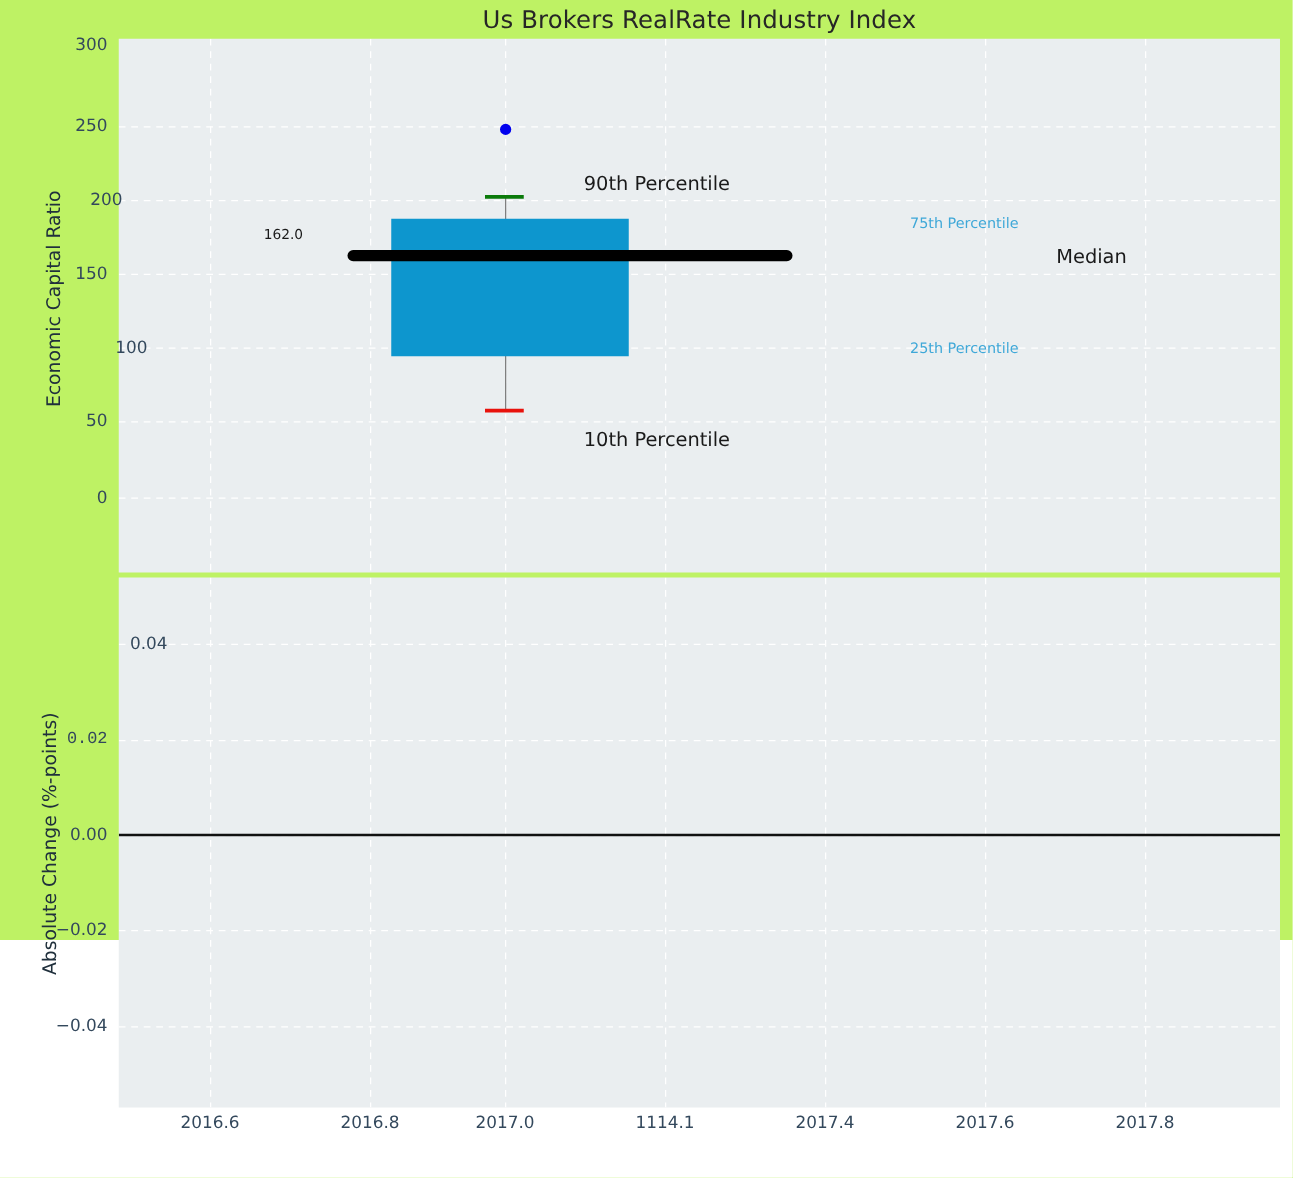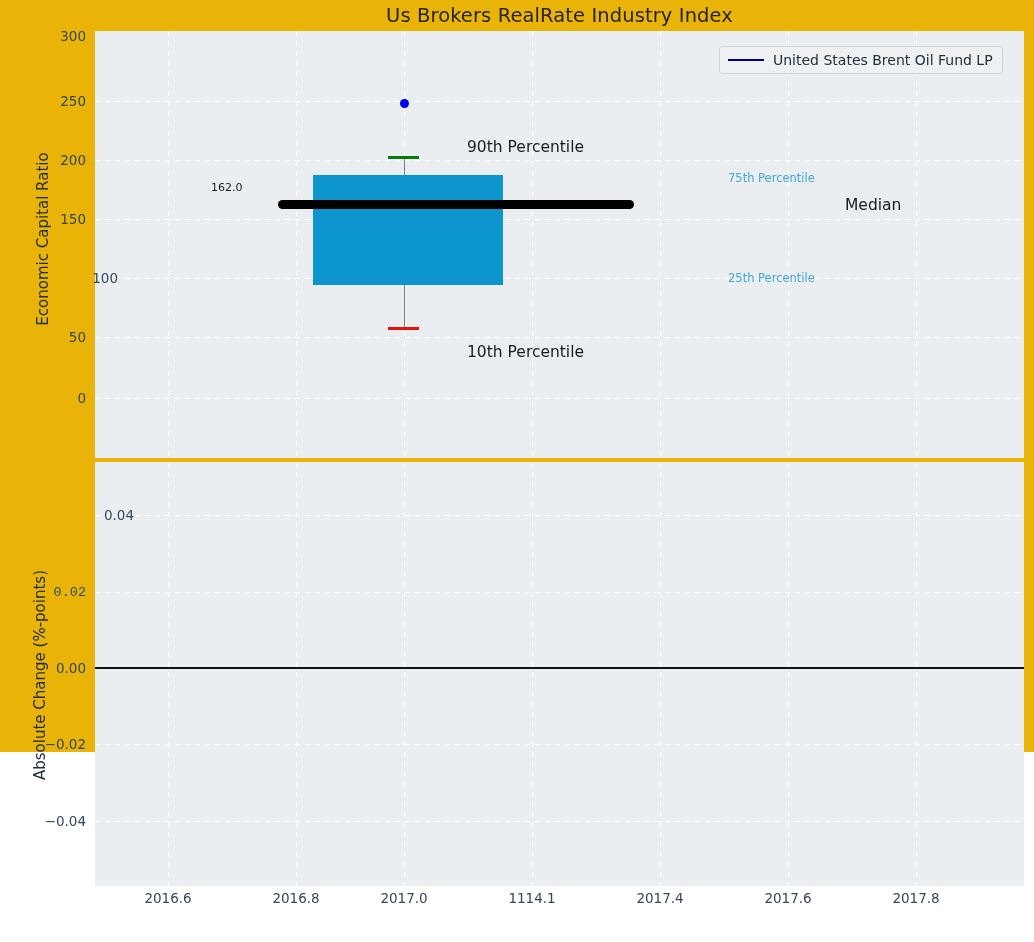--- a/index.html
+++ b/index.html
@@ -14,21 +14,21 @@
     font-family: "DejaVu Sans", sans-serif;
     overflow: hidden;
   }
 
   
   #figure {
     position: absolute;
     left: 0; top: 0;
     width: 1034px;
     height: 752px;
-    background: #eab308;
+    background: #bef264;
   }
 
   
   #chart-title {
     position: absolute;
     left: 95px;
     top: 4px;
     width: 929px;
     text-align: center;
     font-size: 19.5px;
@@ -247,24 +247,20 @@
     <div id="median-bar" style="left:183px; top:169px; width:356px;"></div>
     <div id="company-dot" style="left:304.5px; top:68px;"></div>
 
     <div class="annot annot-dark" style="left:372px; top:107px;">90th Percentile</div>
     <div class="annot annot-dark" style="left:372px; top:312px;">10th Percentile</div>
     <div class="annot annot-dark" style="left:750px; top:165px;">Median</div>
     <div class="annot annot-blue" style="left:633px; top:140px;">75th Percentile</div>
     <div class="annot annot-blue" style="left:633px; top:240px;">25th Percentile</div>
     <div class="annot annot-value" style="left:116px; top:150px;">162.0</div>
 
-    <div id="legend" style="left:624px; top:15px;">
-      <span id="legend-line"></span>
-      <span id="legend-label">United States Brent Oil Fund LP</span>
-    </div>
   </div>
 
   <div id="panel-bottom" class="panel">
     <div class="grid-h" style="top:53px"></div>
     <div class="grid-h" style="top:130px"></div>
     <div class="grid-h" style="top:206px"></div>
     <div class="grid-h" style="top:282px"></div>
     <div class="grid-h" style="top:359px"></div>
 
     <div class="grid-v" style="left:73px"></div>
@@ -273,21 +269,21 @@
     <div class="grid-v" style="left:437px"></div>
     <div class="grid-v" style="left:565px"></div>
     <div class="grid-v" style="left:693px"></div>
     <div class="grid-v" style="left:821px"></div>
 
     <div id="zero-line" style="top:205px;"></div>
   </div>
 
   <div class="ytick-wrap" style="top:36px;">300</div>
   <div class="ytick-wrap" style="top:101px;">250</div>
-  <div class="ytick-wrap" style="top:160px;">200</div>
+  <div class="ytick-wrap" style="top:160px;padding-left:12px;">200</div>
   <div class="ytick-wrap" style="top:219px;">150</div>
   <div class="ytick-wrap" style="top:278px;margin-left:32px;">100</div>
   <div class="ytick-wrap" style="top:337px;">50</div>
   <div class="ytick-wrap" style="top:398px;">0</div>
 
   <div class="ytick-wrap" style="top:515px;margin-left:48px;">0.04</div>
   <div class="ytick-wrap" style="top:592px;font-family:Liberation Mono, monospace;">0.02</div>
   <div class="ytick-wrap" style="top:668px;">0.00</div>
   <div class="ytick-wrap" style="top:744px;">−0.02</div>
   <div class="ytick-wrap" style="top:821px;">−0.04</div>

